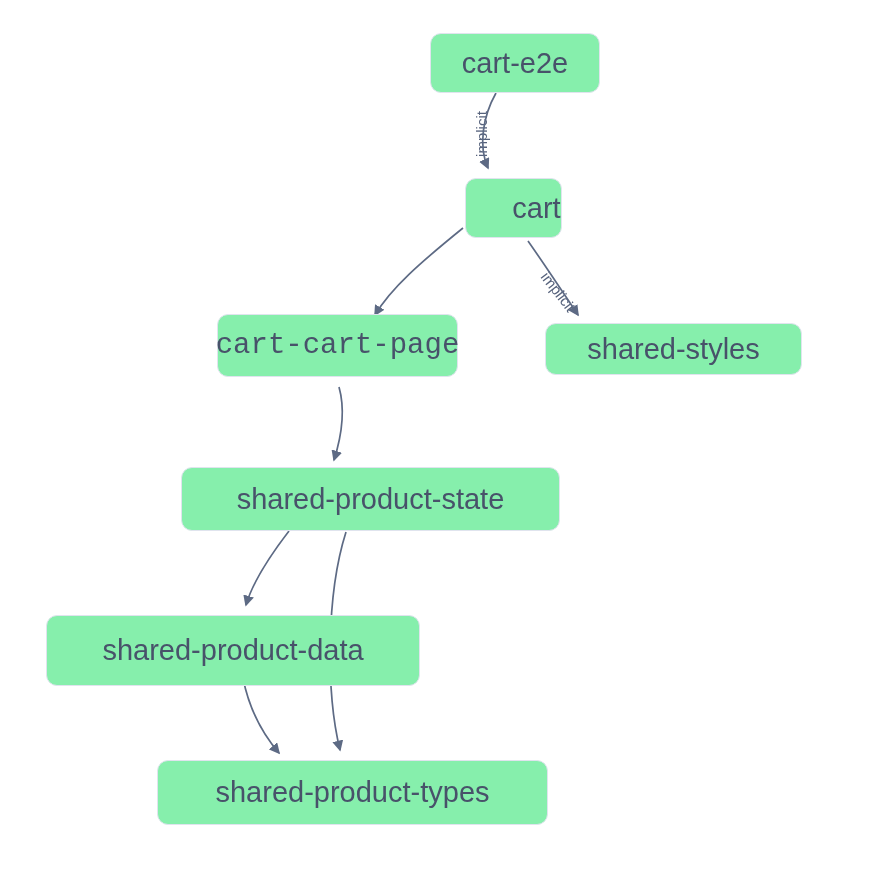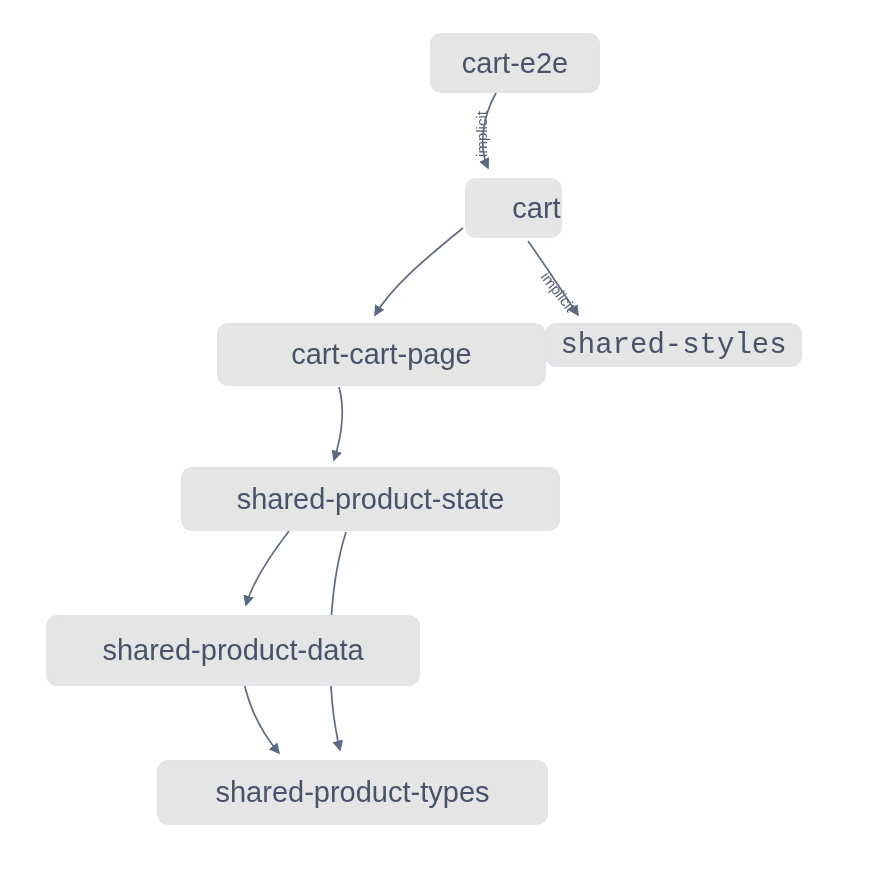--- a/index.html
+++ b/index.html
@@ -30,34 +30,34 @@
     font-family: "Liberation Sans", "DejaVu Sans", sans-serif;
     font-size: 15px;
     fill: #56627c;
   }
   .node {
     position: absolute;
     z-index: 2;
     display: flex;
     align-items: center;
     justify-content: center;
-    background: #e5e5e5;
+    background: #86efac;
     border: 1px solid #e0e4ee;
     border-radius: 11px;
     color: #48526a;
     font-size: 29px;
     letter-spacing: 0px;
     white-space: nowrap;
     box-sizing: border-box;
     cursor: pointer;
   }
   .node--cart-e2e              { left: 430px; top:  33px; width: 170px; height: 60px; }
   .node--cart                  { left: 465px; top: 178px; width:  97px; height: 60px; padding-left: 46px; }
-  .node--cart-cart-page        { left: 217px; top: 323px; width: 329px; height: 63px; }
-  .node--shared-styles         { left: 545px; top: 323px; width: 257px; height: 44px; font-family: Liberation Mono, monospace; }
+  .node--cart-cart-page        { left: 217px; top: 314px; width: 241px; height: 63px; font-family: Liberation Mono, monospace; }
+  .node--shared-styles         { left: 545px; top: 323px; width: 257px; height: 52px; }
   .node--shared-product-state  { left: 165px; top: 467px; width: 379px; height: 64px; margin-left: 16px; }
   .node--shared-product-data   { left:  46px; top: 615px; width: 374px; height: 71px; }
   .node--shared-product-types  { left: 157px; top: 760px; width: 391px; height: 65px; }
 </style>
 </head>
 <body>
 
 <div class="canvas">
 
   <svg class="edges-svg" width="896" height="886" viewBox="0 0 896 886">

